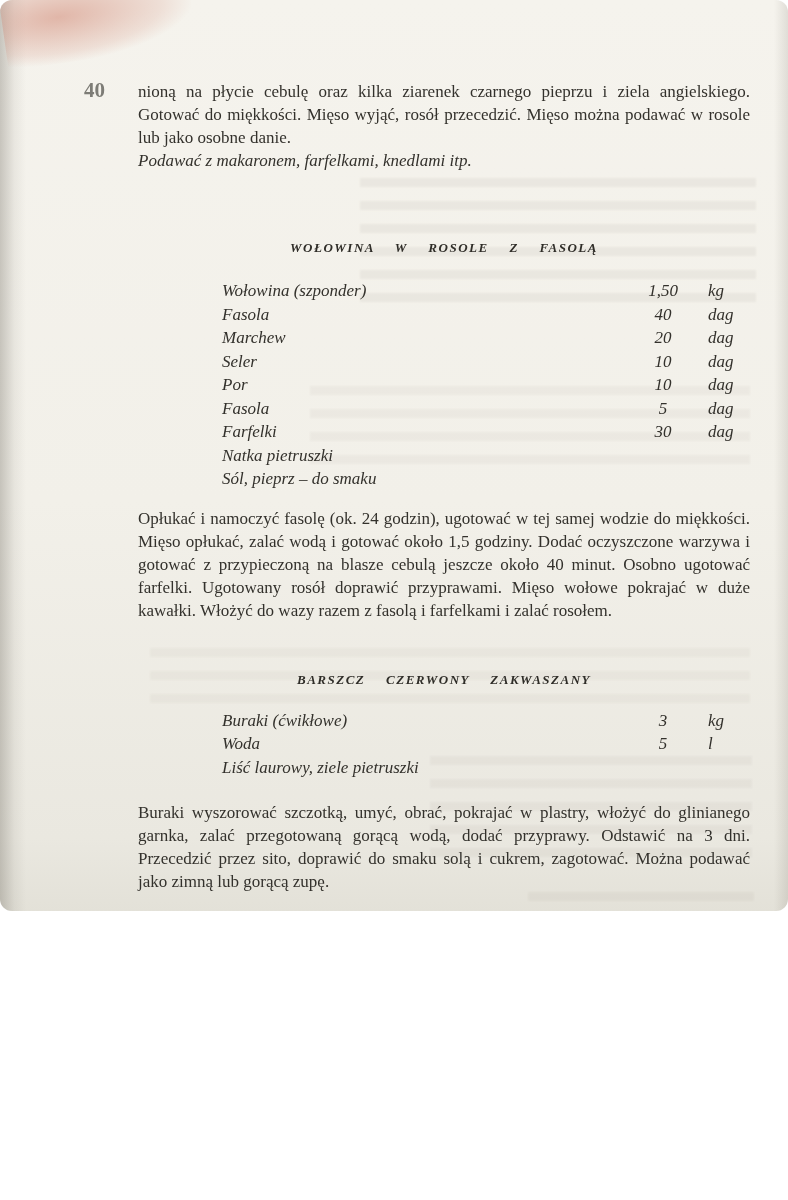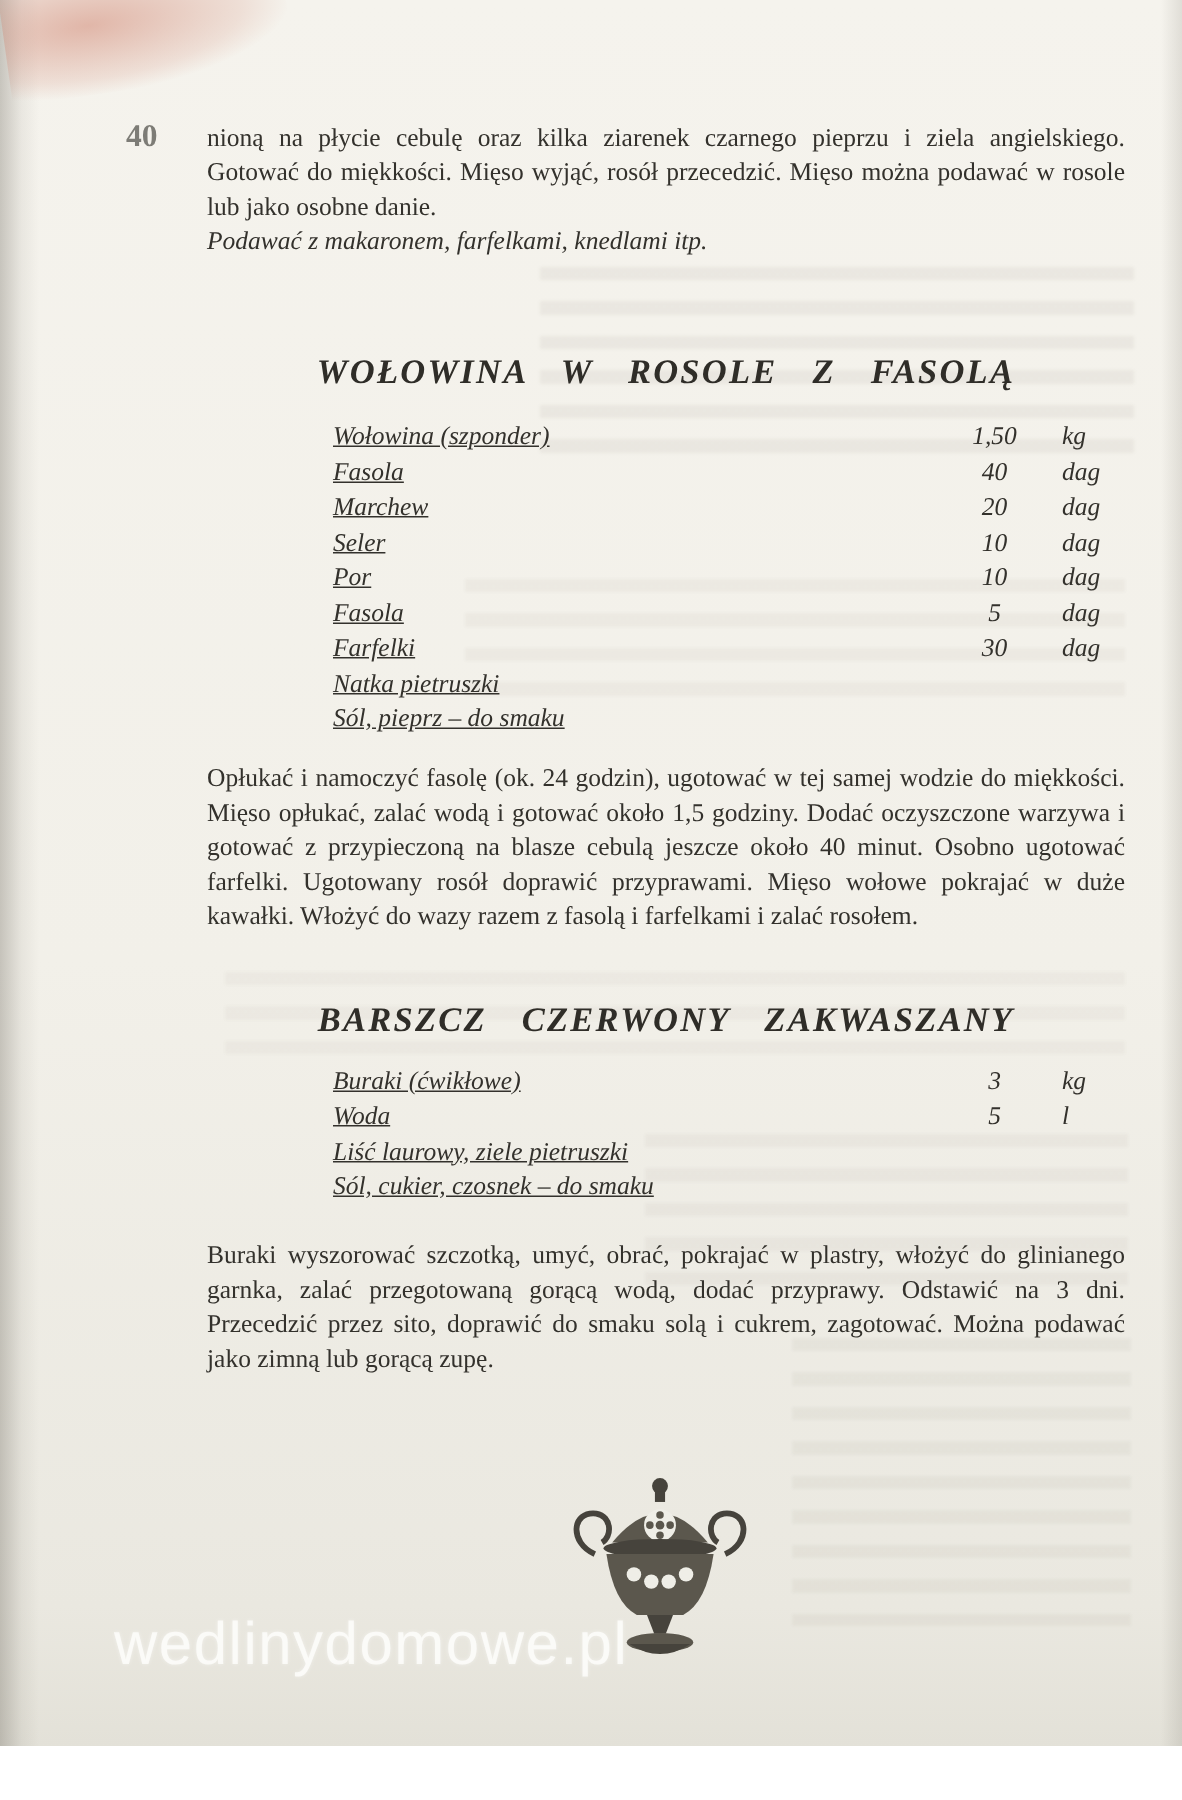--- a/index.html
+++ b/index.html
@@ -4,23 +4,24 @@
 <style>
   * { box-sizing: border-box; }
   html, body { margin: 0; padding: 0; }
   body {
     width: 788px; height: 1200px;
     font-family: "Liberation Serif", serif;
     overflow: hidden;
   }
   .page {
     position: relative;
-    width: 788px; height: 1164px;
+    width: 788px; height: 911px;
     background: linear-gradient(180deg, #f5f3ed 0%, #f2f0e9 55%, #eae8e0 92%, #e3e1d8 100%);
     overflow: hidden;
+    border-radius: 12px;
   }
   
   .edge-left {
     position: absolute; left: 0; top: 0; bottom: 0; width: 26px;
     background: linear-gradient(90deg, rgba(95,90,80,0.30), rgba(95,90,80,0.08) 55%, transparent);
     pointer-events: none;
   }
   .edge-right {
     position: absolute; right: 0; top: 0; bottom: 0; width: 14px;
     background: linear-gradient(270deg, rgba(95,90,80,0.14), transparent);
@@ -51,33 +52,33 @@
 
   .content {
     position: absolute; left: 138px; top: 80px; width: 612px;
     color: #33312c; font-size: 17px; line-height: 23px;
   }
   .para { margin: 0; text-align: justify; }
   .para-follow { margin: 0; text-align: left; font-style: italic; }
 
   .recipe-title {
     margin: 0; margin-top: 64px;
-    font-size: 23px; font-style: italic; font-weight: bold;
+    font-size: 13px; font-style: italic; font-weight: bold;
     text-align: center; letter-spacing: 1.5px; word-spacing: 16px;
     color: #2f2d28;
   }
   .recipe-title.second { margin-top: 46px; }
 
   .ingredients {
     margin-top: 20px; margin-left: 84px; width: 520px;
     font-style: italic; color: #33312c;
   }
   .ingredients.second { margin-top: 18px; }
   .ing-row { display: flex; line-height: 23.5px; }
-  .ing-name { flex: 1 1 auto; text-decoration: underline; }
+  .ing-name { flex: 1 1 auto; }
   .ing-qty  { width: 58px; text-align: center; }
   .ing-unit { width: 50px; padding-left: 16px; font-style: italic; }
 
   .recipe-body { margin: 0; margin-top: 16px; text-align: justify; }
   .recipe-body.second { margin-top: 22px; }
 
   .ornament {
     position: absolute; left: 372px; top: 982px; width: 136px; height: 140px;
   }
 
@@ -172,25 +173,20 @@
         <span class="ing-qty">3</span>
         <span class="ing-unit">kg</span>
       </div>
       <div class="ing-row">
         <span class="ing-name">Woda</span>
         <span class="ing-qty">5</span>
         <span class="ing-unit">l</span>
       </div>
       <div class="ing-row">
         <span class="ing-name">Liść laurowy, ziele pietruszki</span>
-        <span class="ing-qty"></span>
-        <span class="ing-unit"></span>
-      </div>
-      <div class="ing-row">
-        <span class="ing-name">Sól, cukier, czosnek – do smaku</span>
         <span class="ing-qty"></span>
         <span class="ing-unit"></span>
       </div>
     </div>
 
     <p class="recipe-body second">Buraki wyszorować szczotką, umyć, obrać, pokrajać w plastry, włożyć do glinianego garnka, zalać przegotowaną gorącą wodą, dodać przyprawy. Odstawić na 3 dni. Przecedzić przez sito, doprawić do smaku solą i cukrem, zagotować. Można podawać jako zimną lub gorącą zupę.</p>
 
   </div>
 
   <div class="ornament">

